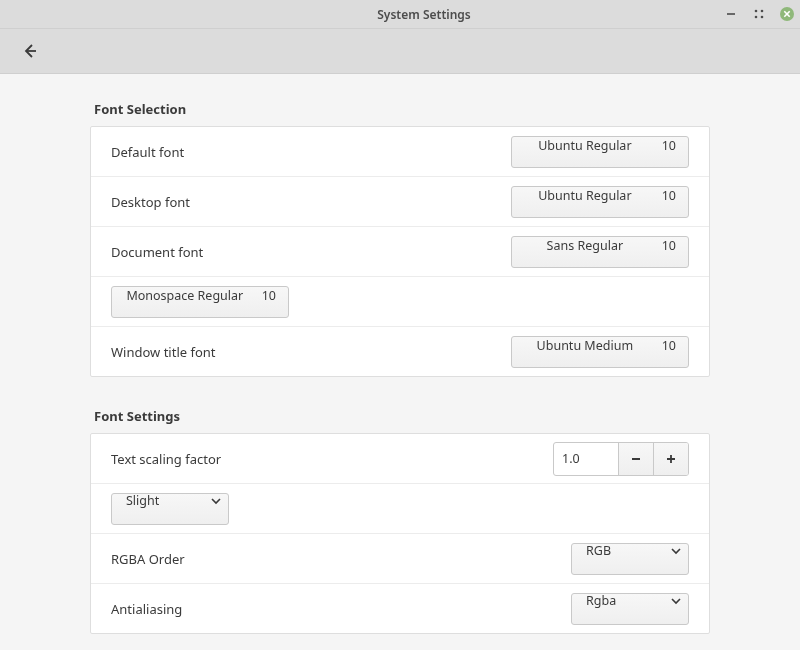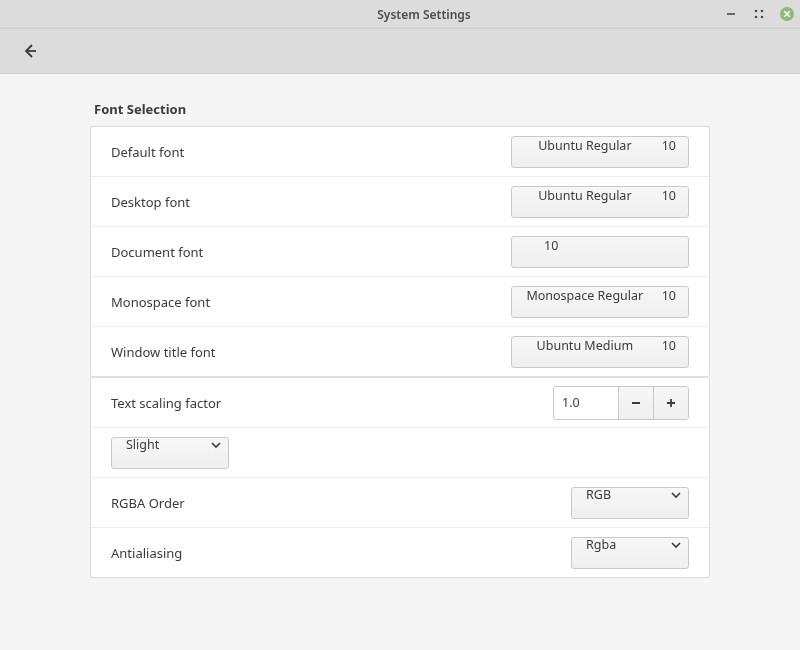--- a/index.html
+++ b/index.html
@@ -177,42 +177,43 @@
       <span class="label">Desktop font</span>
       <div class="font-btn">
         <span class="f-name">Ubuntu Regular</span>
         <span class="f-size">10</span>
       </div>
     </div>
 
     <div class="row">
       <span class="label">Document font</span>
       <div class="font-btn">
-        <span class="f-size">10</span>
-      </div>
-    </div>
-
-    <div class="row">
-      <span class="label">Monospace font</span>
+        <span class="f-name">Sans Regular</span>
+        <span class="f-size">10</span>
+      </div>
+    </div>
+
+    <div class="row">
       <div class="font-btn">
         <span class="f-name">Monospace Regular</span>
         <span class="f-size">10</span>
       </div>
     </div>
 
     <div class="row">
       <span class="label">Window title font</span>
       <div class="font-btn">
         <span class="f-name">Ubuntu Medium</span>
         <span class="f-size">10</span>
       </div>
     </div>
 
   </div>
 
+  <div class="section-title second">Font Settings</div>
   <div class="list-frame">
 
     <div class="row">
       <span class="label">Text scaling factor</span>
       <div class="spin">
         <span class="value">1.0</span>
         <span class="step">
           <svg width="12" height="12" viewBox="0 0 12 12">
               <line x1="2" y1="6" x2="10" y2="6" stroke="#3a3a3a" stroke-width="1.8"></line>
             </svg>

